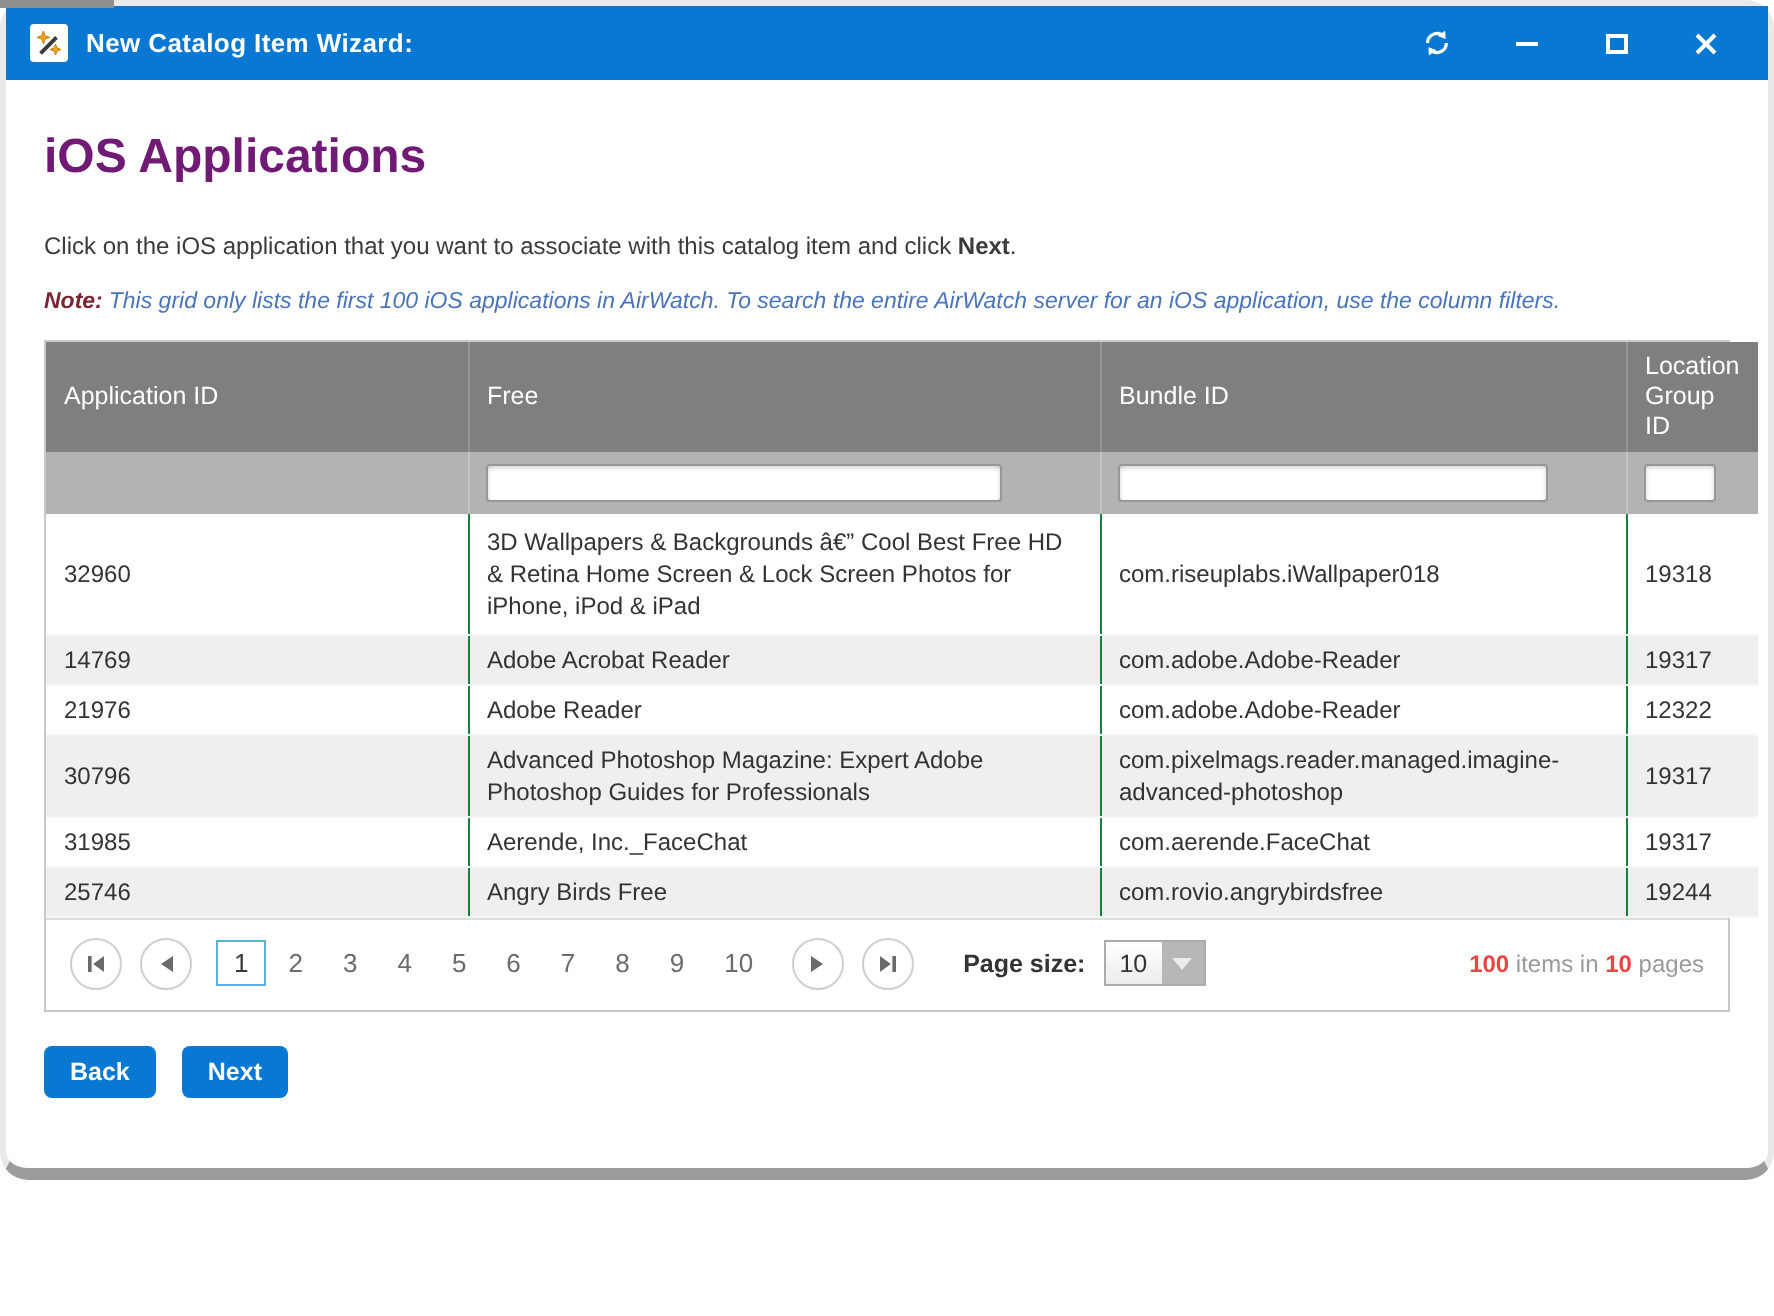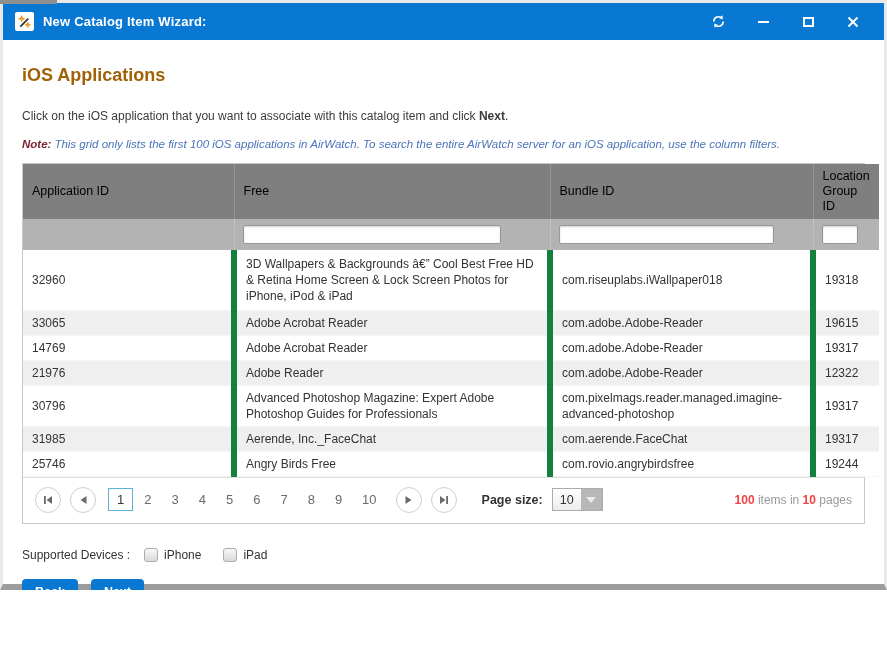--- a/index.html
+++ b/index.html
@@ -1,61 +1,61 @@
 <!DOCTYPE html>
 <html><head>
 <meta charset="utf-8">
 <style>
   * { box-sizing: border-box; }
   body { margin:0; background:#fff; font-family:"Liberation Sans", sans-serif; }
 
   .window{
     width:887px; height:590px; position:relative; background:#fff;
-    border:3px solid #e9e9e9; border-bottom:6px solid #9c9c9c; border-radius:1px;
+    border:3px solid #e9e9e9; border-bottom:6px solid #9c9c9c; border-radius:14px;
   }
   .notch{ position:absolute; top:-3px; left:-3px; width:57px; height:4px; background:#8f8f8f; }
 
   
   .titlebar{ height:37px; background:#0878d3; display:flex; align-items:center; padding:0 12px; }
   .app-icon{ width:19px; height:19px; background:#fff; border-radius:2px; display:flex;
     align-items:center; justify-content:center; margin-right:9px; flex:0 0 auto; }
   .win-title{ color:#fff; font-weight:bold; font-size:13px; letter-spacing:.2px; }
   .win-controls{ margin-left:auto; display:flex; align-items:center; gap:27px; margin-right:10px; }
   .win-btn{ display:flex; align-items:center; justify-content:center; width:18px; height:18px; cursor:pointer; }
   .min-glyph{ width:11px; height:2px; background:#fff; }
   .max-glyph{ width:11px; height:10px; border:2px solid #fff; }
 
   
   .content{ padding:0 19px; }
-  .page-title{ color:#a16207; font-size:18px; font-weight:bold; margin:25px 0 0 0; }
+  .page-title{ color:#701a75; font-size:24px; font-weight:bold; margin:25px 0 0 0; }
   .instruction{ font-size:12px; color:#3b3b3b; margin:23px 0 0 0; }
   .note{ font-size:11.5px; font-style:italic; color:#4a74ba; margin:15px 0 0 0; }
   .note b{ color:#7b2433; margin-right:3px; }
 
   
   .grid{ margin-top:13px; border:1px solid #c9c9c9; }
   table{ border-collapse:collapse; table-layout:fixed; width:100%; }
   thead th{
-    background:#7f7f7f; color:#000000; font-weight:normal; font-size:12.5px; text-align:left;
+    background:#7f7f7f; color:#ffffff; font-weight:normal; font-size:12.5px; text-align:left;
     padding:5px 9px; height:42px; border-right:1px solid #969696; vertical-align:middle; line-height:15px;
   }
   thead th:last-child{ border-right:none; }
   tr.filter-row td{
     background:#b3b3b3; padding:5px 8px; height:31px; border-right:1px solid #c2c2c2;
   }
   tr.filter-row td:last-child{ border-right:none; }
   .filter-input{
     height:19px; border:1px solid #979797; border-radius:2px; background:#fff;
     box-shadow:inset 0 1px 2px rgba(0,0,0,.18); padding:0 4px; font-size:12px;
     font-family:"Liberation Sans", sans-serif;
   }
   .filter-name{ width:258px; } .filter-bundle{ width:215px; } .filter-lg{ width:36px; }
   tbody td{
     font-size:12px; color:#333; padding:4px 9px; line-height:16px; vertical-align:middle;
-    border-right:6px solid #15803d; border-bottom:1px solid #f5f5f5; background:#fff;
+    border-right:1px solid #15803d; border-bottom:1px solid #f5f5f5; background:#fff;
     overflow-wrap:break-word;
   }
   tbody td:last-child{ border-right:none; }
   tbody tr:nth-child(even) td{ background:#efefef; }
   tbody tr{ cursor:pointer; }
   tbody tr.h1{ height:60px; } tbody tr.h2{ height:40px; } tbody tr.h0{ height:24px; }
 
   
   .pager{ display:flex; align-items:center; background:#fff; border-top:1px solid #dedede;
     padding:9px 12px 10px 12px; }
@@ -157,26 +157,20 @@
           </tr>
         </thead>
         <tbody>
           <tr class="h1">
             <td>32960</td>
             <td>3D Wallpapers &amp; Backgrounds â€” Cool Best Free HD &amp; Retina Home Screen &amp; Lock Screen Photos for iPhone, iPod &amp; iPad</td>
             <td>com.riseuplabs.iWallpaper018</td>
             <td>19318</td>
           </tr>
           <tr class="h0">
-            <td>33065</td>
-            <td>Adobe Acrobat Reader</td>
-            <td>com.adobe.Adobe-Reader</td>
-            <td>19615</td>
-          </tr>
-          <tr class="h0">
             <td>14769</td>
             <td>Adobe Acrobat Reader</td>
             <td>com.adobe.Adobe-Reader</td>
             <td>19317</td>
           </tr>
           <tr class="h0">
             <td>21976</td>
             <td>Adobe Reader</td>
             <td>com.adobe.Adobe-Reader</td>
             <td>12322</td>
@@ -241,30 +235,19 @@
         <span class="select">
           <span class="val">10</span>
           <span class="arrow-box">
               <span class="tri"></span>
             </span>
         </span>
         <span class="summary"><b>100</b><span> items in </span><b>10</b><span> pages</span></span>
       </div>
     </div>
 
-    <div class="devices-row">
-      <span class="devices-label">Supported Devices :</span>
-      <span class="chk-wrap">
-        <span class="checkbox"></span>
-        <span>iPhone</span>
-      </span>
-      <span class="chk-wrap">
-        <span class="checkbox"></span>
-        <span>iPad</span>
-      </span>
-    </div>
 
     <div class="actions">
       <button class="btn">Back</button>
       <button class="btn">Next</button>
     </div>
   </div>
 </div>
 
 </body></html>

